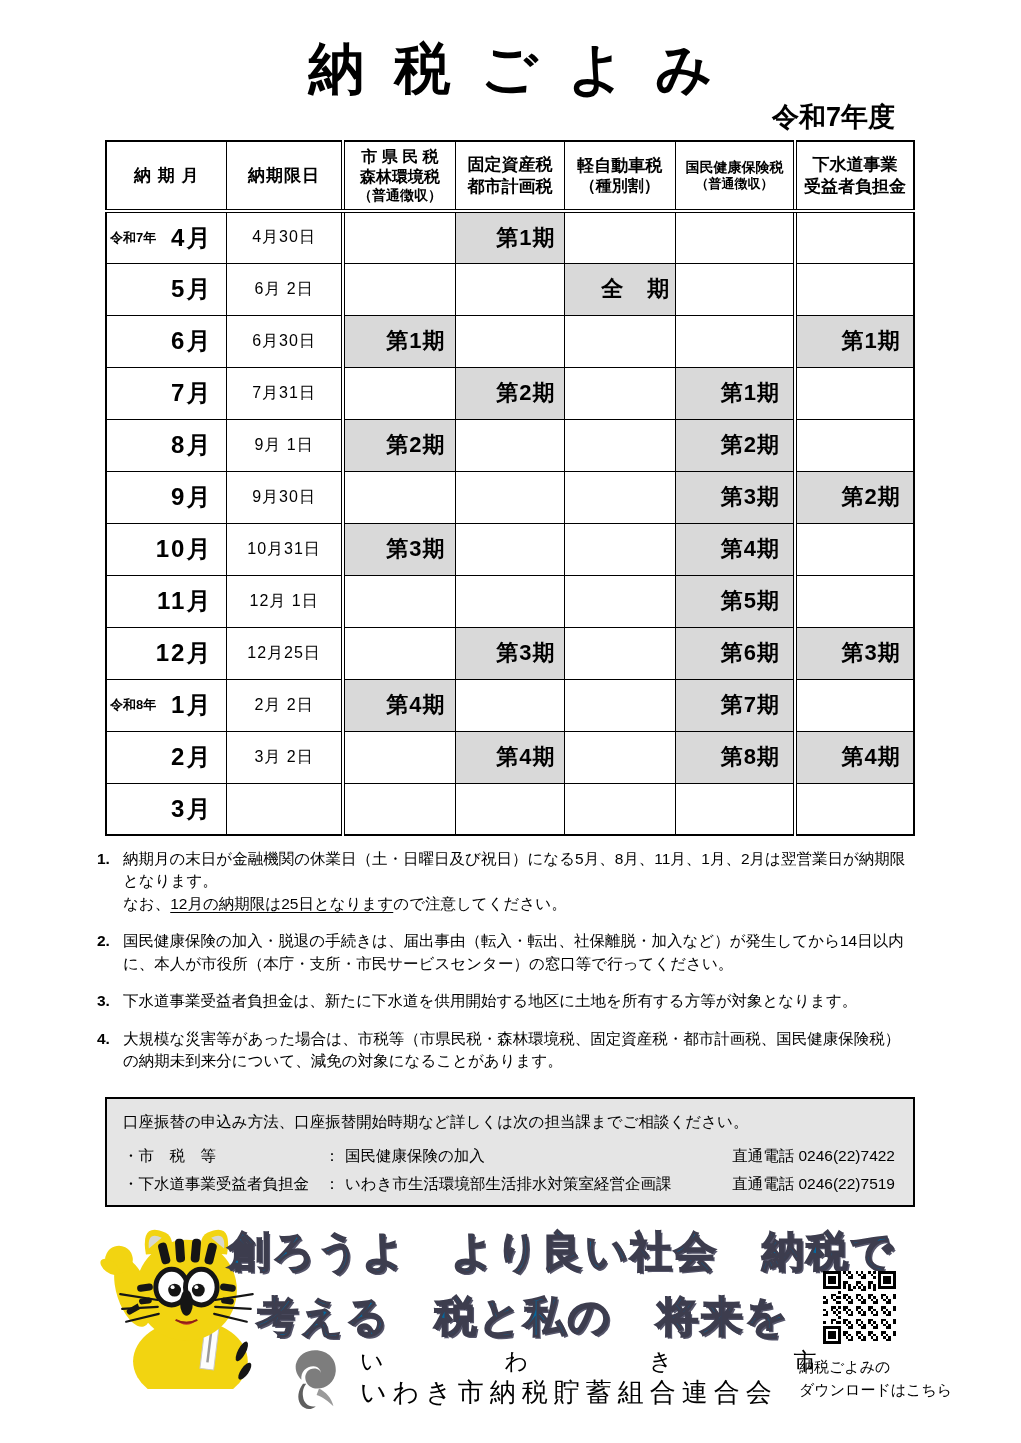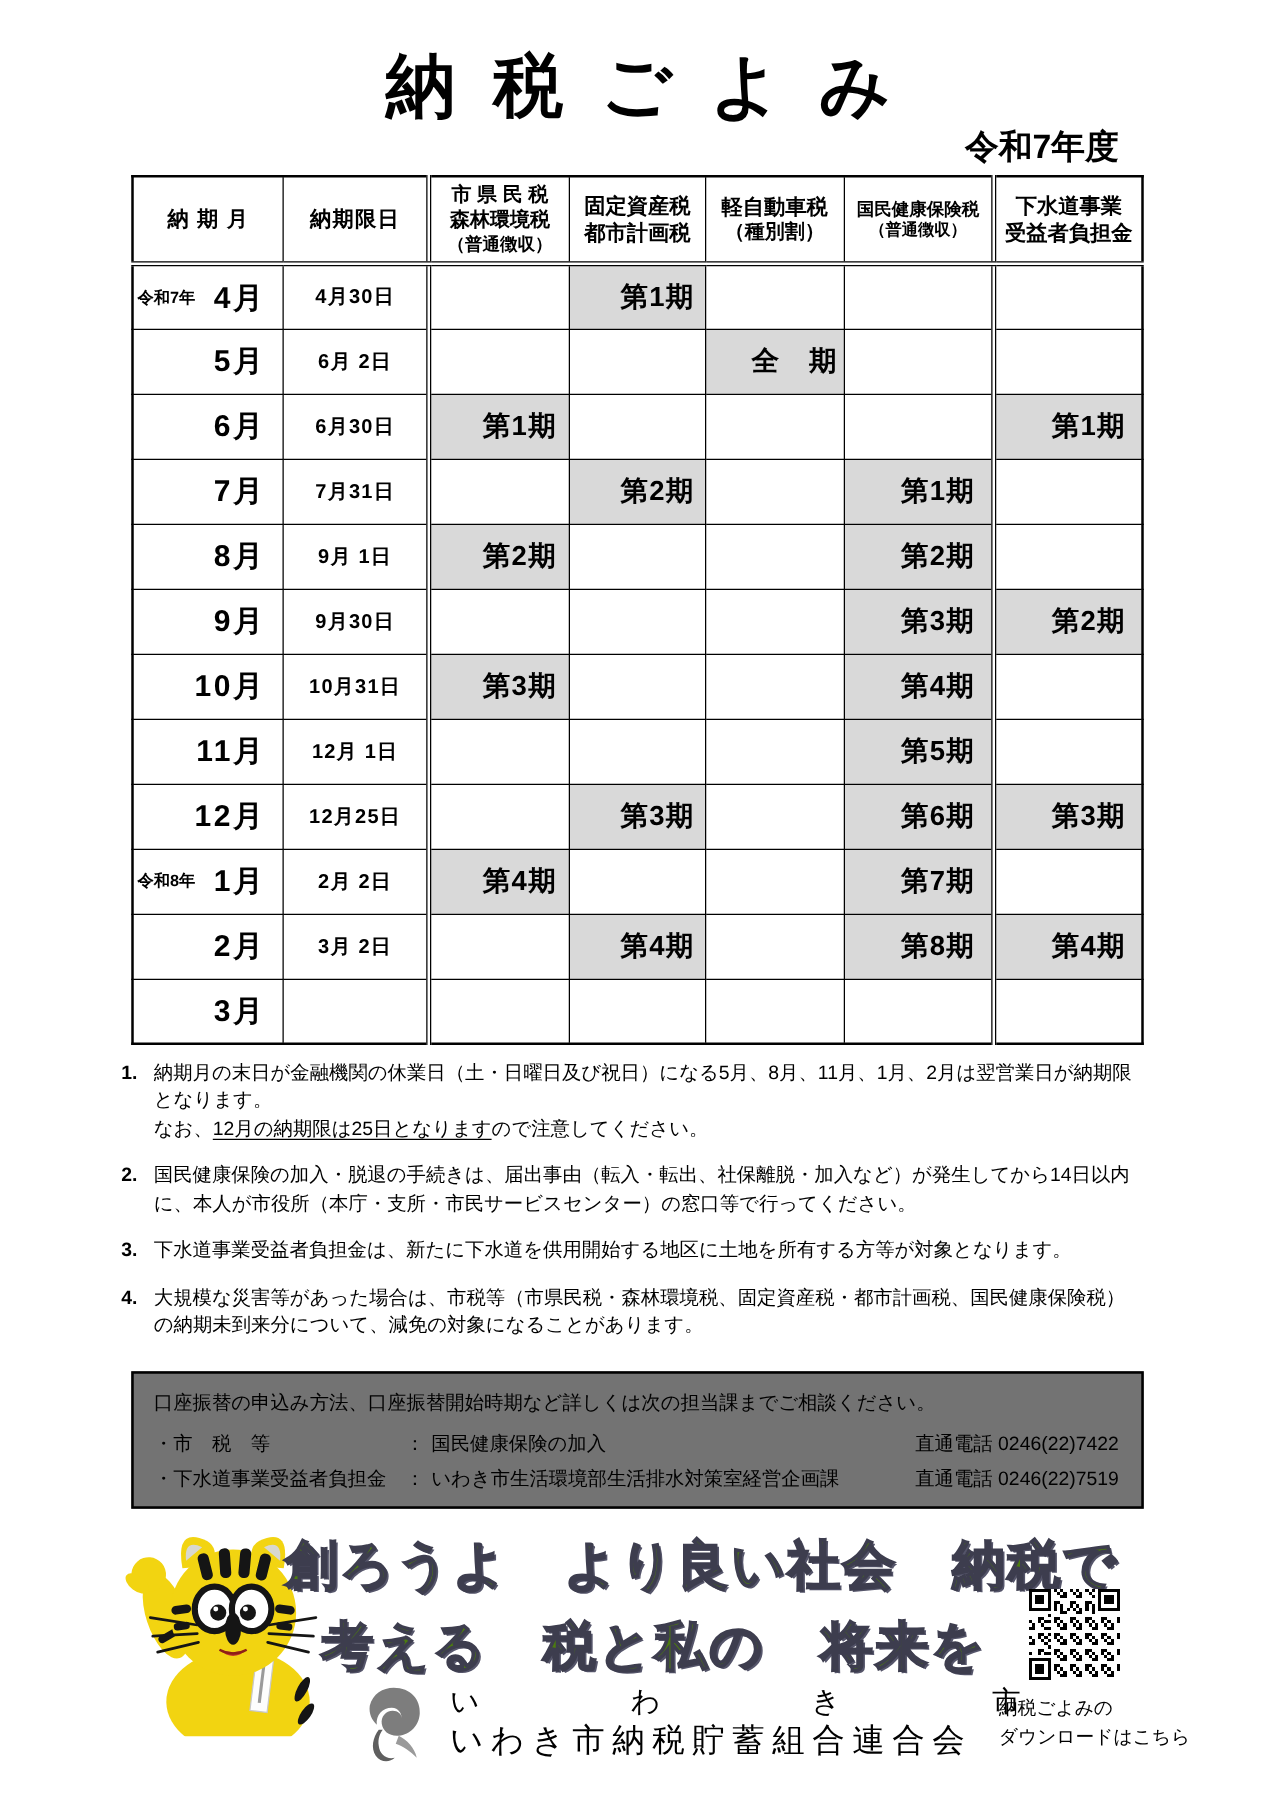--- a/index.html
+++ b/index.html
@@ -28,52 +28,52 @@
   .dleft { border-left:4px double #000 !important; }
   .h-std { font-size:17px; letter-spacing:1px; }
   .h-line { display:block; line-height:1.25; font-size:16px; }
   .h-small { font-size:14px; }
   .h-xs { font-size:13px; }
   .h-big { font-size:17px; }
   .cell-month { padding-right:14px; }
   .month-wrap { display:flex; align-items:center; justify-content:flex-end; width:100%; }
   .era { font-size:13px; font-weight:bold; margin-right:auto; padding-left:3px; white-space:nowrap; }
   .month { font-size:24px; font-weight:bold; letter-spacing:2px; white-space:nowrap; }
-  .cell-deadline { font-size:16px; font-weight:bold; letter-spacing:1px; white-space:nowrap; }
+  .cell-deadline { font-size:16px; font-weight:normal; letter-spacing:1px; white-space:nowrap; }
   .cell-period { font-size:22px; font-weight:bold; letter-spacing:1px; white-space:nowrap;padding-left:32px; }
   td.hl { background:#d9d9d9; }
 
   
   .notes { position:absolute; top:848px; left:97px; width:818px; font-size:15.5px;
            line-height:1.45; }
   .note { display:flex; margin-bottom:15px; }
   .nnum { flex:none; width:26px; font-weight:bold; }
   .nbody { flex:1; }
   .ul { text-decoration:underline; text-underline-offset:3px; }
 
   
   .contact-box { position:absolute; top:1097px; left:105px; width:810px; height:110px;
-                 background:#737373; border:2px solid #000; padding:13px 18px 8px 16px;
+                 background:#e5e5e5; border:2px solid #000; padding:13px 18px 8px 16px;
                  font-size:15.5px; }
   .cb-intro { margin-bottom:9px; }
   .cb-row { display:flex; line-height:1.8; white-space:nowrap; }
   .cb-label { flex:none; width:196px; }
   .cb-colon { flex:none; width:26px; text-align:center; }
   .cb-dept { flex:none; }
   .cb-phone { margin-left:auto; }
 
   
   .footer { position:absolute; top:1205px; left:0; width:100%; height:238px; }
   .mascot { position:absolute; left:96px; top:6px; width:174px; height:178px; }
   .mascot-caption { position:absolute; left:70px; top:188px; width:230px; text-align:center;
                     font-weight:bold; }
   .mascot-caption .l1 { font-size:11px; display:block; }
   .mascot-caption .l2 { font-size:12.5px; display:block; margin-top:7px; }
   .slogan { position:absolute; left:228px; top:14px; width:590px; text-align:center;
-            font-size:42px; font-weight:bold; color:#4d7c0f; letter-spacing:2px;
+            font-size:42px; font-weight:bold; color:#0369a1; letter-spacing:2px;
             line-height:1.55; -webkit-text-stroke:1.6px #3d3d4e;
             text-shadow:2px 2px 0 #55556a; white-space:nowrap; }
   .org { position:absolute; left:286px; top:142px; display:flex; align-items:center; }
   .org-logo { width:58px; height:64px; margin-right:16px; flex:none; }
   .org-text .l1 { font-size:23px; letter-spacing:1px; white-space:nowrap; line-height:1.2; }
   .org-text .l2 { font-size:26px; letter-spacing:6px; white-space:nowrap; line-height:1.3; }
   .qr { position:absolute; left:823px; top:66px; width:73px; height:73px; }
   .qr svg { width:100%; height:100%; shape-rendering:crispEdges; }
   .qr-caption { position:absolute; left:799px; top:150px; font-size:15px; line-height:1.55; }
 </style>

